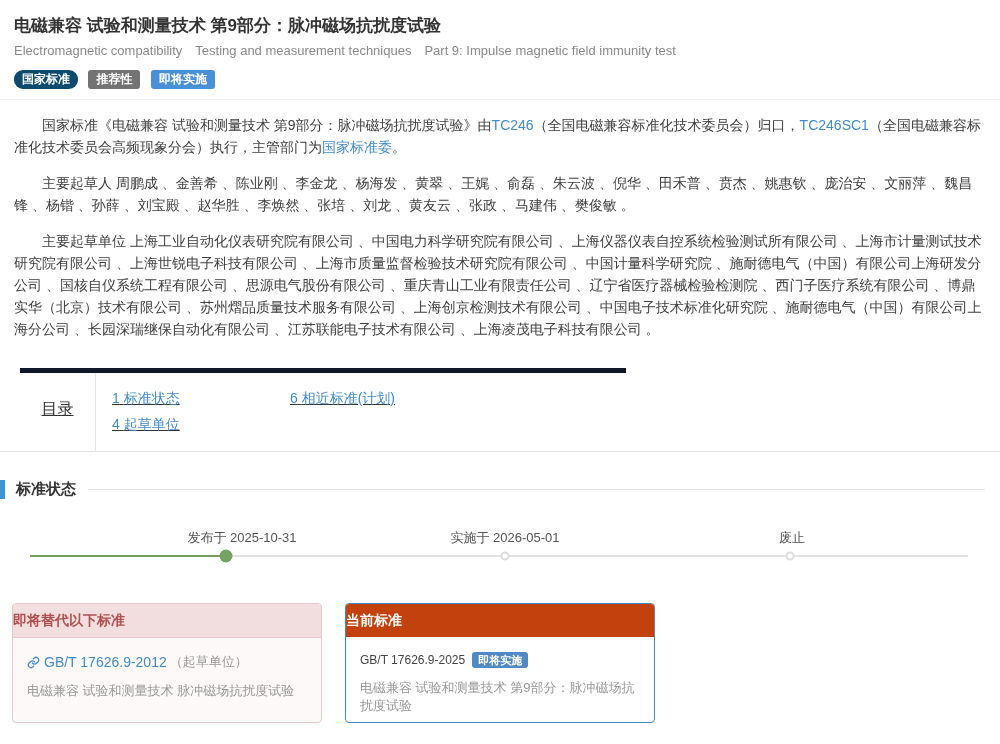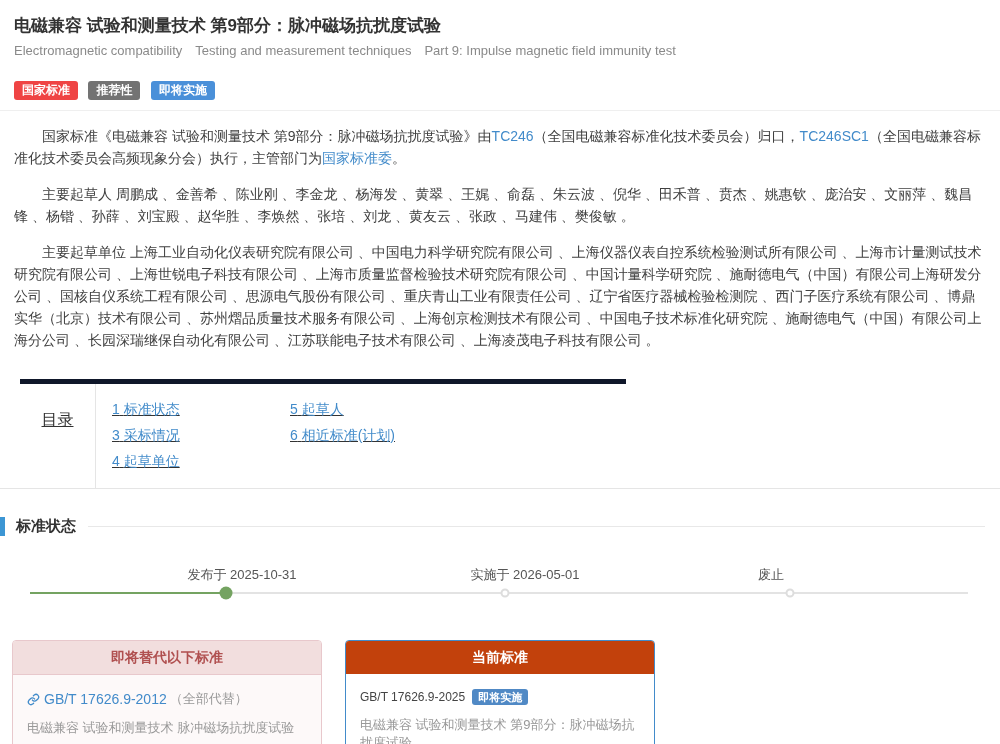--- a/index.html
+++ b/index.html
@@ -7,27 +7,27 @@
   body {
     width:1000px; height:744px; overflow:hidden;
     background:#fff; color:#333;
     font-family:"Liberation Sans","DejaVu Sans",sans-serif;
   }
   a { text-decoration:none; cursor:pointer; }
   .content { padding:0 14px; }
 
   
   .page-title { font-size:17px; font-weight:bold; color:#333; margin:14px 0 5px; }
-  .subtitle { font-size:13px; color:#8a8a8a; margin-bottom:20px; }
+  .subtitle { font-size:13px; color:#8a8a8a; margin-bottom:9px; }
   .badges { margin-bottom:4px; }
   .badge {
     display:inline-block; color:#fff; font-size:12px; font-weight:bold;
     padding:2px 8px; border-radius:3px; margin-right:6px; line-height:15px;
   }
-  .badge-cyan  { background:#ef4444; }
+  .badge-cyan  { background:#0c4a6e;border-radius:9px; }
   .badge-green { background:#737373; }
   .badge-blue  { background:#4a90d9; }
   .rule { border-top:1px solid #efefef; margin-top:10px; }
 
   
   .para { font-size:14px; color:#404040; line-height:22px; text-indent:2em; margin:14px 0 0; }
   .para a, .toc-item, .card-link { color:#428bca; }
 
   
   .toc { margin:28px 0 0 6px; width:606px; border-top:5px solid #0f172a; display:flex;text-decoration:underline; }
@@ -54,21 +54,21 @@
   }
   .tl-line { position:absolute; top:30px; left:30px; right:32px; height:2px; background:#e3e3e3; }
   .tl-line-active { position:absolute; top:30px; left:30px; width:196px; height:2px; background:#74a361; }
   .tl-dot { position:absolute; top:31px; border-radius:50%; transform:translate(-50%,-50%); }
   .tl-dot.done { width:13px; height:13px; background:#74a361; }
   .tl-dot.pending { width:9px; height:9px; background:#fff; border:2px solid #ddd; }
 
   
   .cards { display:flex; gap:23px; margin-top:22px; padding-left:12px; }
   .card { width:310px; height:120px; border-radius:4px; overflow:hidden; }
-  .card-header { text-align:center; font-size:14px; font-weight:bold; padding:8px 0; line-height:17px; }
+  .card-header { text-align:left; font-size:14px; font-weight:bold; padding:8px 0; line-height:17px; }
   .card-danger { border:1px solid #e8c8cc; background:#fdf9f9; }
   .card-danger .card-header { background:#f2dede; color:#b05050; border-bottom:1px solid #e8c8cc; }
   .card-primary { border:1px solid #428bca; background:#fff; }
   .card-primary .card-header { background:#c2410c; color:#fff; }
   .card-body { padding:15px 14px 0; }
   .card-line1 { font-size:14px; display:flex; align-items:center; }
   .link-icon { margin-right:4px; flex:0 0 auto; }
   .card-link { font-size:14px; }
   .card-note { color:#999; font-size:13px; margin-left:3px; }
   .code-text { color:#444; font-size:12px; }
@@ -97,61 +97,59 @@
   <p class="para"><span>国家标准《电磁兼容 试验和测量技术 第9部分：脉冲磁场抗扰度试验》由</span><a>TC246</a><span>（全国电磁兼容标准化技术委员会）归口，</span><a>TC246SC1</a><span>（全国电磁兼容标准化技术委员会高频现象分会）执行，主管部门为</span><a>国家标准委</a><span>。</span></p>
 
   <p class="para">主要起草人 周鹏成 、金善希 、陈业刚 、李金龙 、杨海发 、黄翠 、王娓 、俞磊 、朱云波 、倪华 、田禾普 、贲杰 、姚惠钦 、庞治安 、文丽萍 、魏昌锋 、杨锴 、孙薛 、刘宝殿 、赵华胜 、李焕然 、张培 、刘龙 、黄友云 、张政 、马建伟 、樊俊敏 。</p>
   <p class="para">主要起草单位 上海工业自动化仪表研究院有限公司 、中国电力科学研究院有限公司 、上海仪器仪表自控系统检验测试所有限公司 、上海市计量测试技术研究院有限公司 、上海世锐电子科技有限公司 、上海市质量监督检验技术研究院有限公司 、中国计量科学研究院 、施耐德电气（中国）有限公司上海研发分公司 、国核自仪系统工程有限公司 、思源电气股份有限公司 、重庆青山工业有限责任公司 、辽宁省医疗器械检验检测院 、西门子医疗系统有限公司 、博鼎实华（北京）技术有限公司 、苏州熠品质量技术服务有限公司 、上海创京检测技术有限公司 、中国电子技术标准化研究院 、施耐德电气（中国）有限公司上海分公司 、长园深瑞继保自动化有限公司 、江苏联能电子技术有限公司 、上海凌茂电子科技有限公司 。</p>
 
   <div class="toc">
     <div class="toc-label">目录</div>
     <div class="toc-cols">
       <div class="toc-col">
         <a class="toc-item"><span>1</span>&nbsp;<span>标准状态</span></a>
-        <a class="toc-item"><span>3</span>&nbsp;<span>采标情况</span></a>
         <a class="toc-item"><span>4</span>&nbsp;<span>起草单位</span></a>
       </div>
       <div class="toc-col">
-        <a class="toc-item"><span>5</span>&nbsp;<span>起草人</span></a>
         <a class="toc-item"><span>6</span>&nbsp;<span>相近标准(计划)</span></a>
       </div>
     </div>
   </div>
 </div>
 
 <div class="toc-rule"></div>
 
 <div class="section-header">
   <span class="section-bar"></span>
   <span class="section-title">标准状态</span>
   <span class="section-line"></span>
 </div>
 
 <div class="timeline">
   <div class="tl-line"></div>
   <div class="tl-line-active"></div>
   <div class="tl-label" style="left:242px">发布于 2025-10-31</div>
-  <div class="tl-label" style="left:525px">实施于 2026-05-01</div>
-  <div class="tl-label" style="left:771px">废止</div>
+  <div class="tl-label" style="left:505px">实施于 2026-05-01</div>
+  <div class="tl-label" style="left:792px">废止</div>
   <div class="tl-dot done" style="left:226px"></div>
   <div class="tl-dot pending" style="left:505px"></div>
   <div class="tl-dot pending" style="left:790px"></div>
 </div>
 
 <div class="cards">
   <div class="card card-danger">
     <div class="card-header">即将替代以下标准</div>
     <div class="card-body">
       <div class="card-line1">
         <svg class="link-icon" width="13" height="13" viewBox="0 0 24 24" fill="none" stroke="#428bca" stroke-width="2.4" stroke-linecap="round" stroke-linejoin="round">
             <path d="M10 13a5 5 0 0 0 7.5.5l3-3a5 5 0 0 0-7-7l-1.7 1.7"></path>
             <path d="M14 11a5 5 0 0 0-7.5-.5l-3 3a5 5 0 0 0 7 7l1.7-1.7"></path>
           </svg>
         <a class="card-link">GB/T 17626.9-2012</a>
-        <span class="card-note">（全部代替）</span>
+        <span class="card-note">（起草单位）</span>
       </div>
       <div class="card-desc">电磁兼容 试验和测量技术 脉冲磁场抗扰度试验</div>
     </div>
   </div>
 
   <div class="card card-primary">
     <div class="card-header">当前标准</div>
     <div class="card-body">
       <div class="card-line1">
         <span class="code-text">GB/T 17626.9-2025</span>

